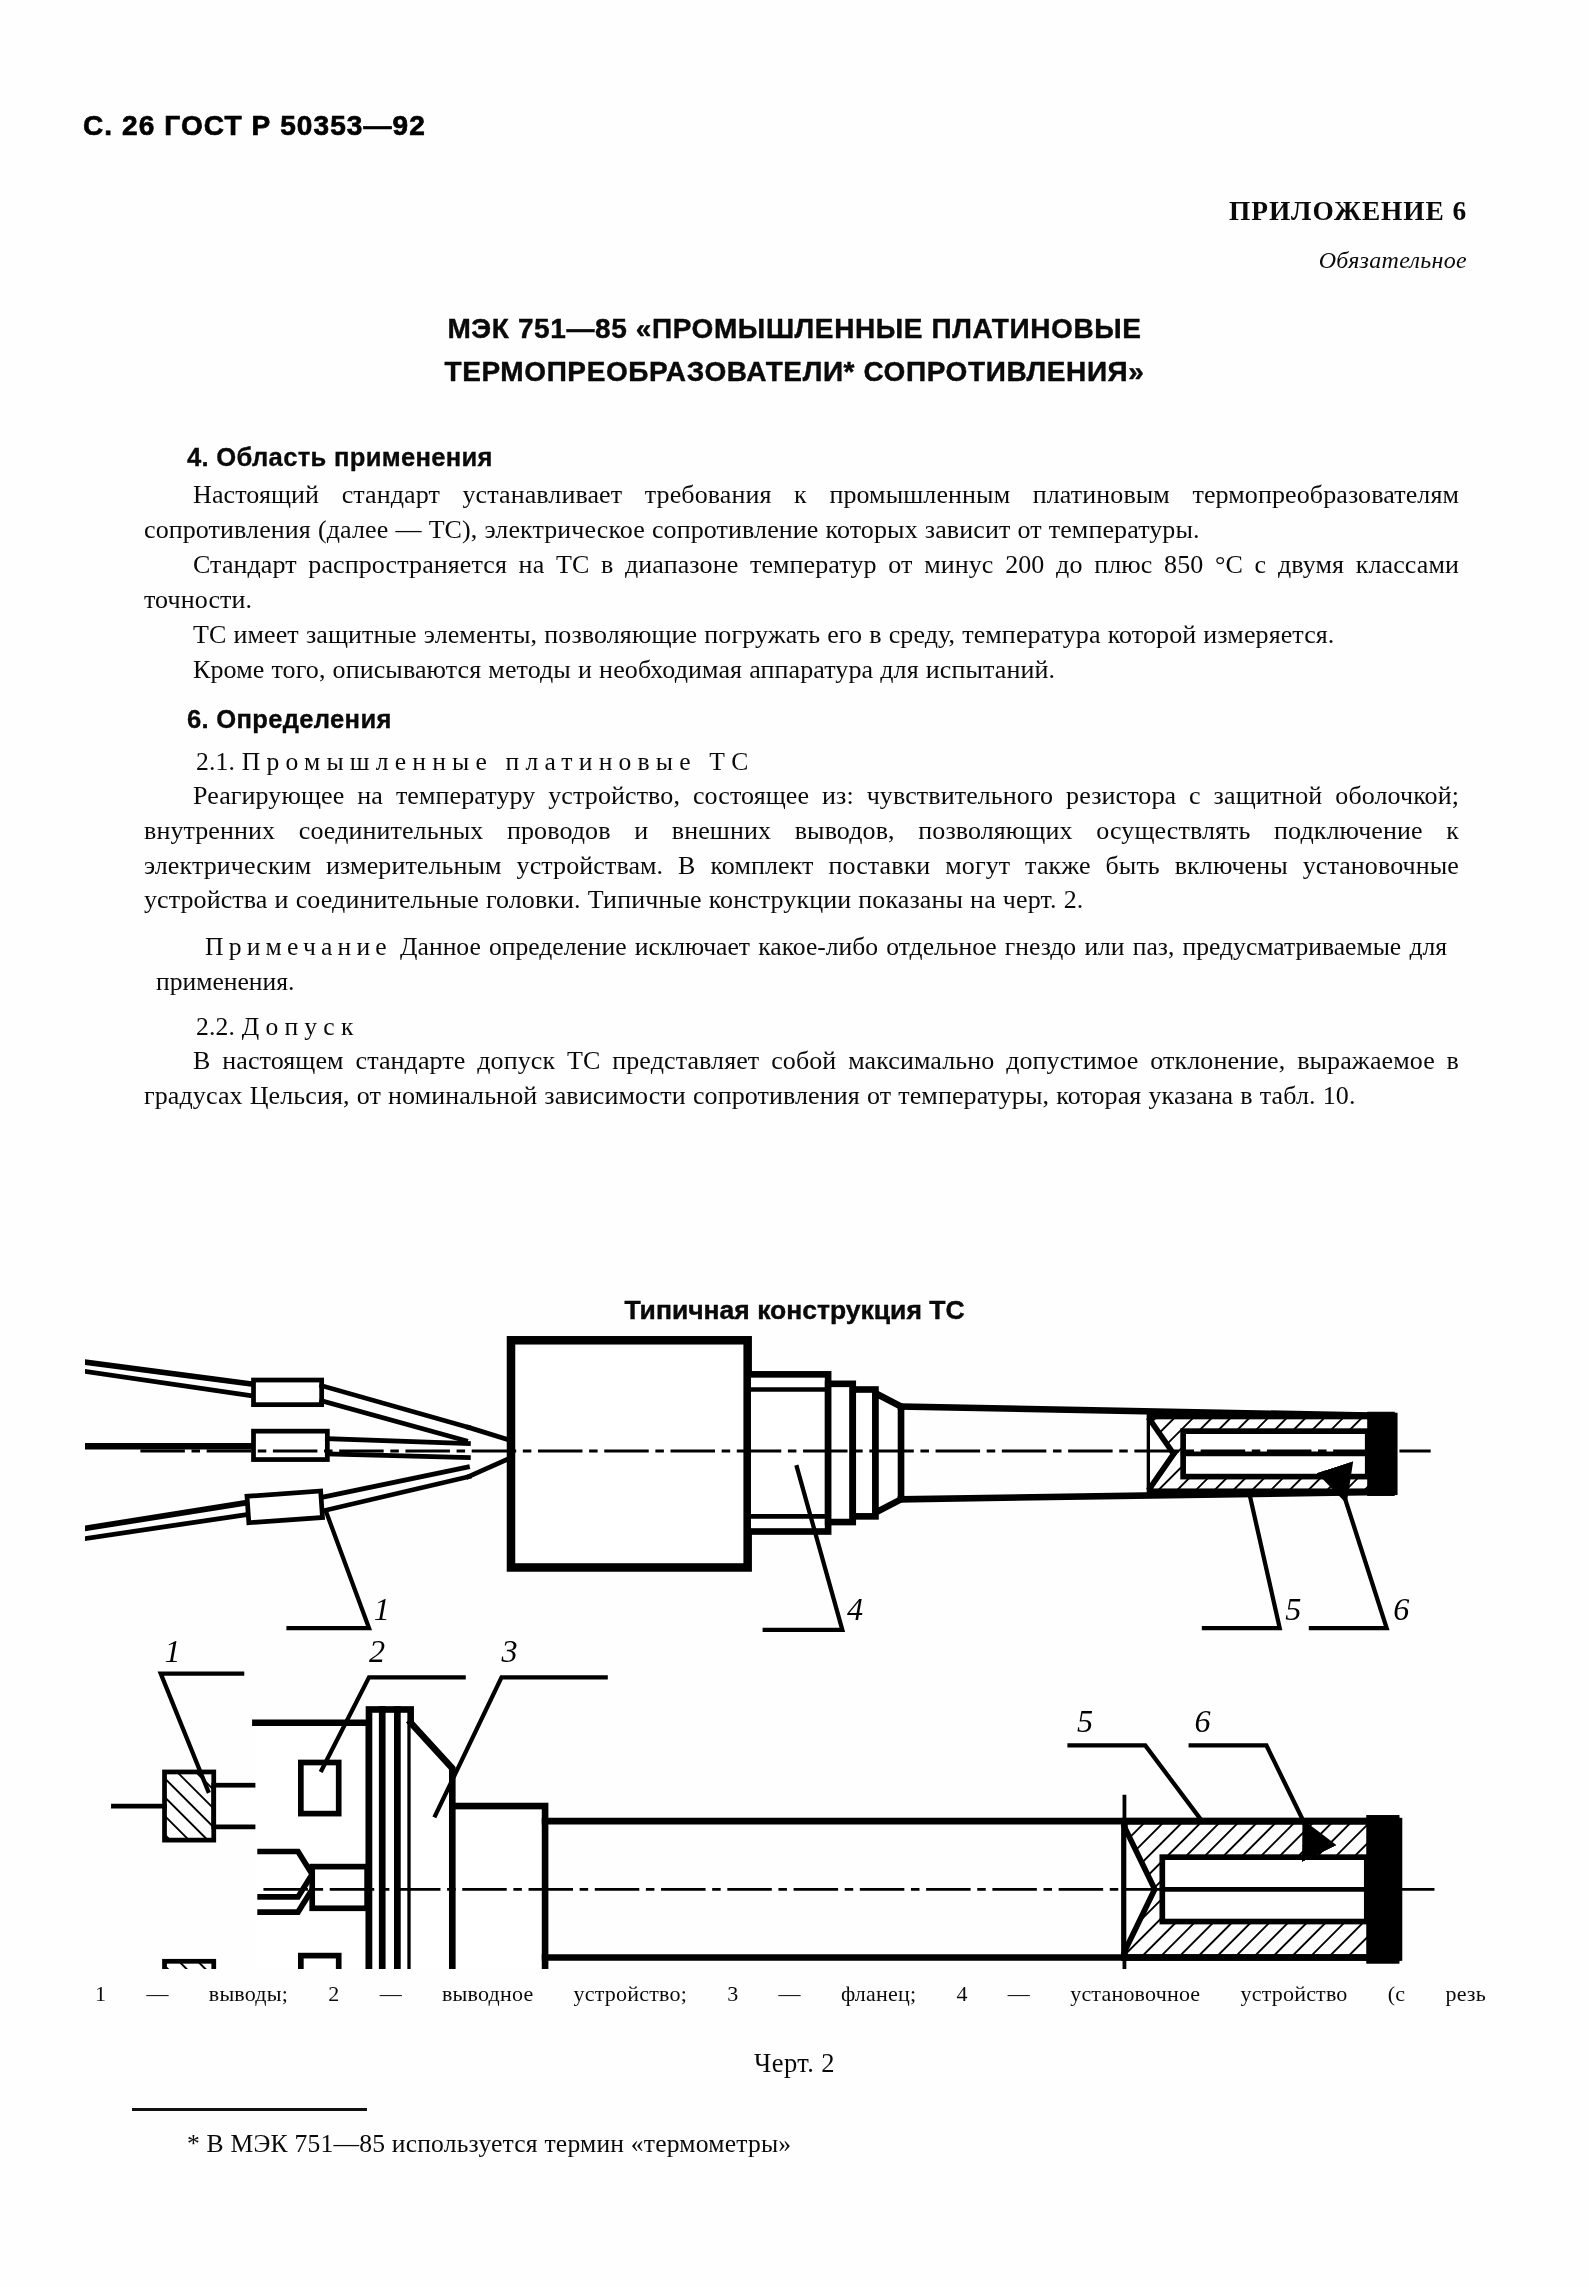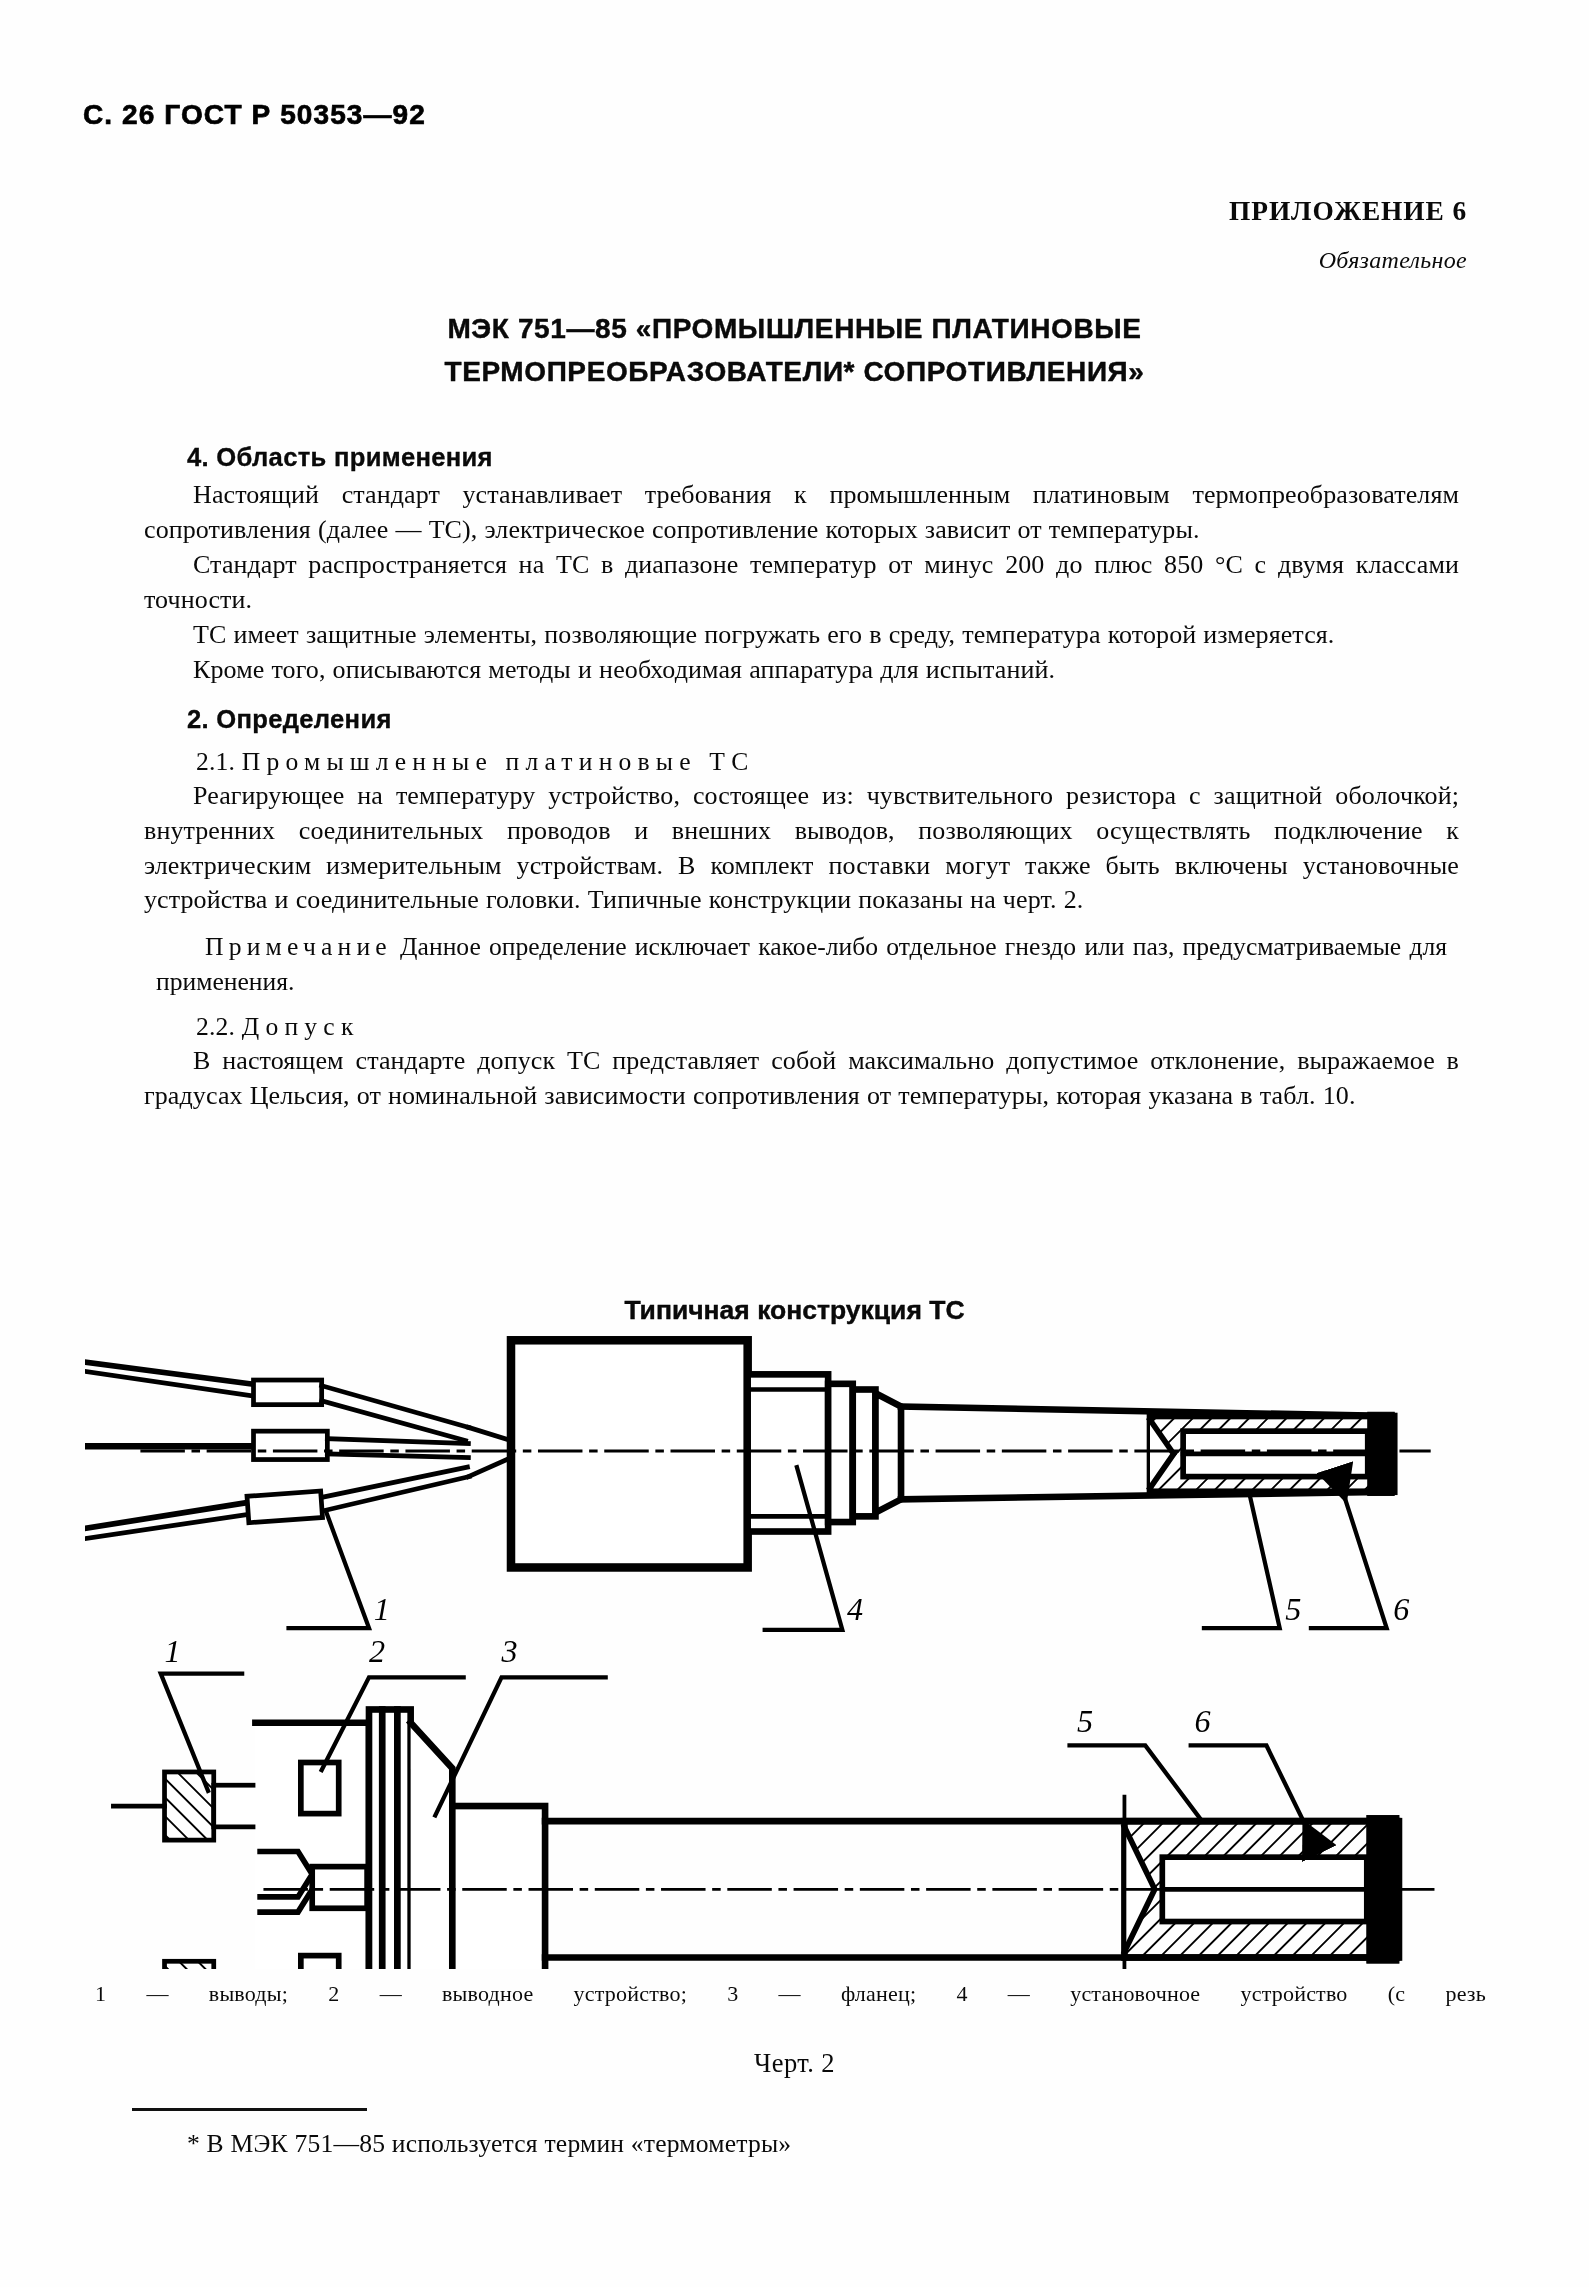--- a/index.html
+++ b/index.html
@@ -18,21 +18,21 @@
     height: 2287px;
     margin: 0 auto;
     background: #fefefe;
     overflow: hidden;
   }
 
   
   .running-head {
     position: absolute;
     left: 83px;
-    top: 99px;
+    top: 110px;
     font-family: "Liberation Sans", "DejaVu Sans", sans-serif;
     font-weight: bold;
     font-size: 28px;
     letter-spacing: 1.1px;
     color: #000;
     -webkit-text-stroke: 0.7px #000;
     white-space: nowrap;
   }
 
   
@@ -210,21 +210,21 @@
   </div>
 
   <div class="col">
 
     <div class="h-sec">4. Область применения</div>
     <p class="body">Настоящий стандарт устанавливает требования к промышленным платино­вым термопреобразователям сопротивления   (далее — ТС), электрическое соп­ротивление которых зависит от температуры.</p>
     <p class="body">Стандарт распространяется на ТС в диапазоне температур от минус 200 до плюс 850 °С с двумя классами точности.</p>
     <p class="body">ТС имеет защитные элементы, позволяющие погружать его в среду, темпе­ратура которой измеряется.</p>
     <p class="body">Кроме того, описываются методы и необходимая аппаратура для испыта­ний.</p>
 
-    <div class="h-sec">2. Определения</div>
+    <div class="h-sec">6. Определения</div>
 
     <div class="h-sub">
       <span>2.1.</span>
       <span class="spaced">Промышленные платиновые ТС</span>
     </div>
     <p class="body">Реагирующее на температуру устройство, состоящее из: чувствительного резистора с защитной оболочкой; внутренних соединительных проводов и внеш­них выводов, позволяющих осуществлять подключение к электрическим изме­рительным устройствам. В комплект поставки могут также быть   включены установочные устройства и соединительные головки.   Типичные конструкции показаны на черт. 2.</p>
     <p class="note"><span class="spaced">Примечание</span><span> Данное определение исключает    какое-либо отдельное гнездо или паз, предусматриваемые для применения.</span></p>
 
     <div class="h-sub">
       <span>2.2.</span>

